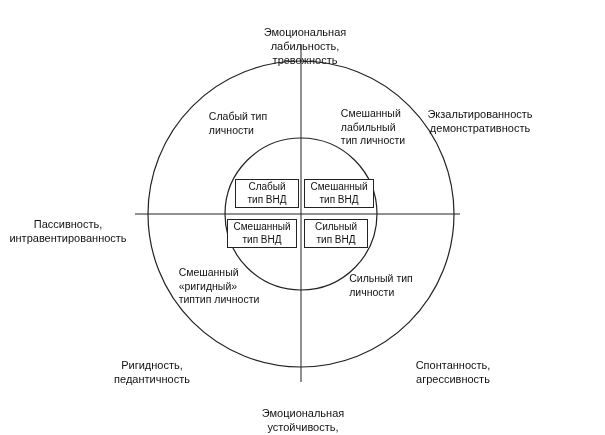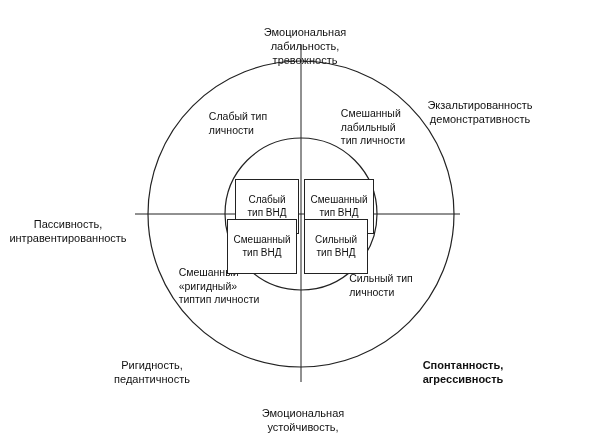--- a/index.html
+++ b/index.html
@@ -41,21 +41,21 @@
     color: #111111;
   }
   .inner-box {
     position: absolute;
     font-size: 10px;
     line-height: 1.25;
     white-space: pre-line;
     text-align: center;
     border: 1px solid #222222;
     background: #ffffff;
-    padding: 14px 3px;
+    padding: 1px 3px;
     color: #111111;
   }
 </style>
 </head>
 <body>
 
 <div id="stage">
 
   <svg id="diagram-svg" width="605" height="435" viewBox="0 0 605 435">
 
@@ -64,31 +64,31 @@
 
     <circle cx="301" cy="214" r="153" fill="none" stroke="#222" stroke-width="1.2"></circle>
     <circle cx="301" cy="214" r="76" fill="none" stroke="#222" stroke-width="1.2"></circle>
   </svg>
 
   <div class="lbl" style="left:305px; top:2px;">Эмоциональная
 лабильность,
 тревожность</div>
 
 
-  <div class="lbl" style="left:480px; top:75px;">Экзальтированность
+  <div class="lbl" style="left:480px; top:84px;">Экзальтированность
 демонстративность</div>
 
   <div class="lbl" style="left:68px; top:194px;">Пассивность,
 интравентированность</div>
 
 
   <div class="lbl" style="left:152px; top:335px;">Ригидность,
 педантичность</div>
 
-  <div class="lbl" style="left:463px; top:335px;font-weight:bold;">Спонтанность,
+  <div class="lbl" style="left:453px; top:335px;">Спонтанность,
 агрессивность</div>
 
   <div class="lbl" style="left:303px; top:383px;">Эмоциональная
 устойчивость,
 невозмутимость</div>
 
   <div class="quad" style="left:238px; top:110px;">Слабый тип
 личности</div>
 
   <div class="quad" style="left:373px; top:107px;">Смешанный

